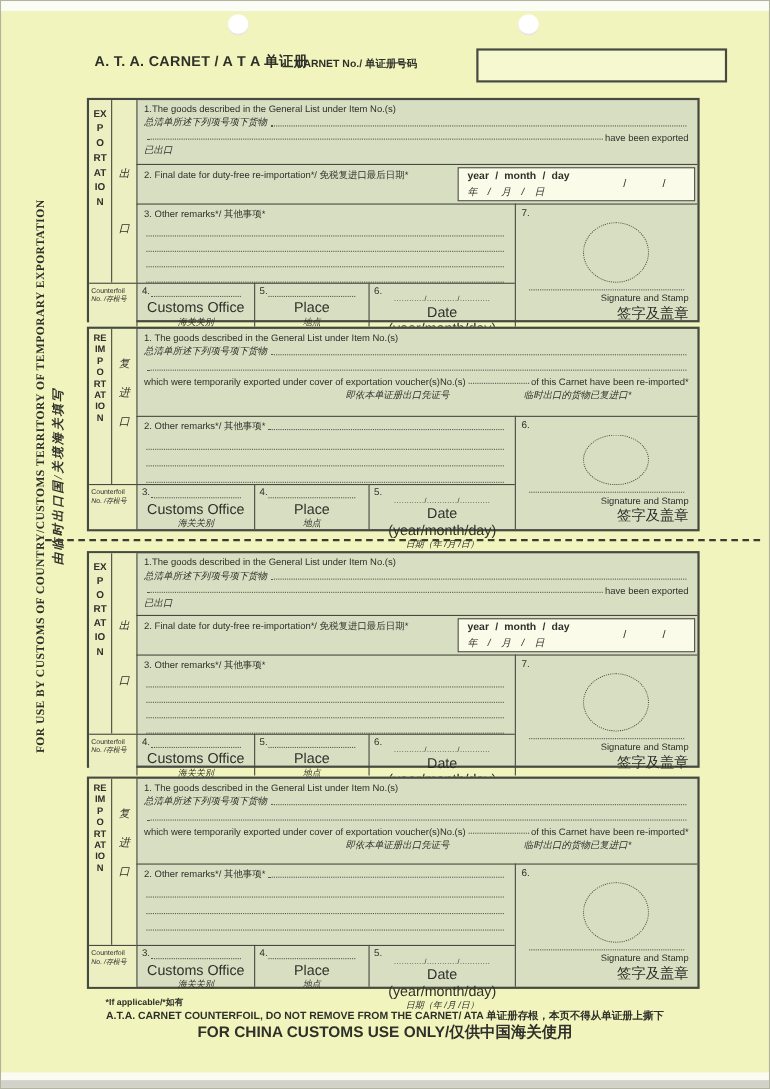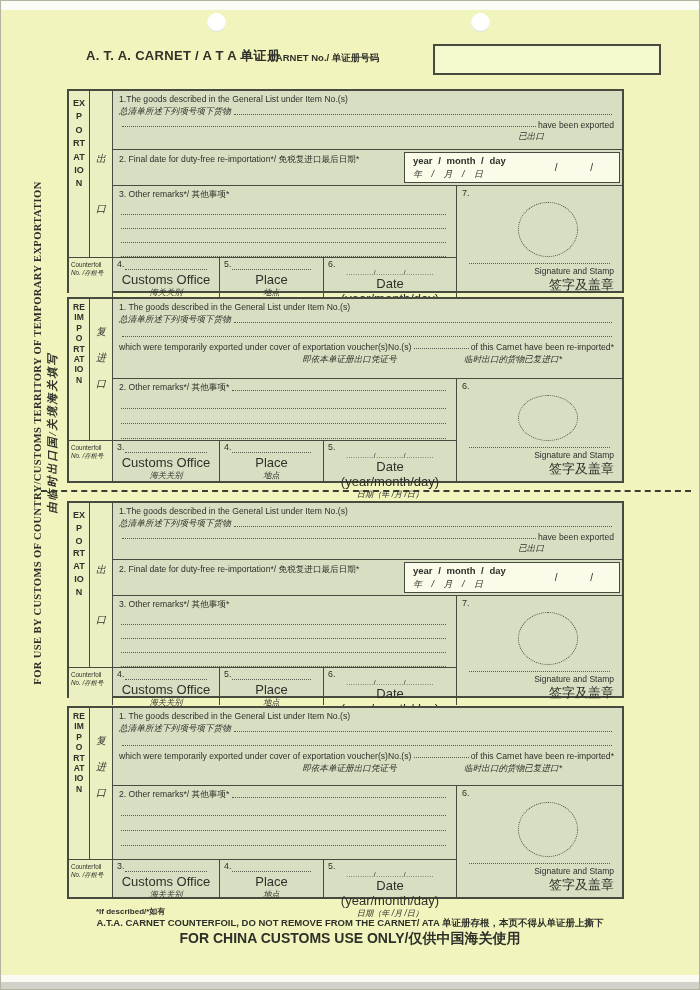--- a/index.html
+++ b/index.html
@@ -23,21 +23,21 @@
   .title{left:85px;top:46px;font-size:13px;font-weight:bold;letter-spacing:.3px;}
   .carnetlbl{left:268px;top:51px;font-size:9.5px;font-weight:bold;}
   .carnetbox{left:432px;top:43px;width:228px;height:31px;border:2px solid var(--ln);
              background:#f6f8d0;box-sizing:border-box;}
   
   .margin-rot{left:-252px;top:415px;width:600px;height:34px;transform:rotate(-90deg);
               text-align:center;}
   .margin-rot .en{font-family:"Liberation Serif",serif;font-weight:bold;font-size:10.5px;letter-spacing:.4px;}
   .margin-rot .cnl{font-family:"Liberation Serif",serif;font-weight:bold;font-style:italic;font-size:11px;margin-top:2px;letter-spacing:2px;}
   
-  .section{left:66px;width:557px;border:2px solid var(--ln);box-sizing:border-box;
+  .section{left:78px;width:557px;border:2px solid var(--ln);box-sizing:border-box;
            background:var(--cellbg);display:grid;
            grid-template-columns:20px 23px 107px 104px 133px 1fr;font-size:8.6px;}
   .sec1{top:88px;height:204px;grid-template-rows:58px 36px 1fr 40px;}
   .sec2{top:296px;height:186px;grid-template-rows:79px 1fr 41px;}
   .sec3{top:500px;height:197px;grid-template-rows:56px 36px 1fr 38px;}
   .sec4{top:705px;height:193px;grid-template-rows:77px 1fr 38px;}
   .bl{border-left:1.4px solid var(--ln);}
   .bt{border-top:1.4px solid var(--ln);}
   .sidecol{background:#ecefc2;display:flex;justify-content:center;}
   .c1e{grid-column:1;grid-row:1/4;}
@@ -49,21 +49,21 @@
   .vt-r{font-size:8.5px;line-height:10.4px;margin-top:3px;}
   .vcn{width:13px;word-break:break-all;text-align:center;font-style:italic;}
   .vcn-e{font-size:10px;line-height:50px;padding-top:20px;}
   .vcn-r{font-size:10px;line-height:26px;padding-top:20px;}
   .cflabel{grid-column:1/3;background:#ecefc2;font-size:6.3px;line-height:8px;
            padding:3px 1px 0 2px;}
   .goods{grid-column:3/7;grid-row:1;padding:3px 8px 2px 6px;}
   .fl{display:flex;align-items:flex-end;margin-top:2px;}
   .leader{flex:1;border-bottom:1.3px dotted #585b4c;margin:0 2px 3px 3px;}
   .cn{font-style:italic;}
-  .exported-cn{text-align:right;margin-right:70px;margin-top:1px;}
+  .exported-cn{text-align:left;margin-right:70px;margin-top:1px;}
   .l5{position:relative;height:12px;margin-top:2px;}
   .l5 .a{position:absolute;left:37%;}
   .l5 .b{position:absolute;right:52px;}
   .finaldate{grid-column:3/7;grid-row:2;position:relative;padding:4px 0 0 6px;white-space:nowrap;}
   .datebox{position:absolute;right:2px;top:2px;bottom:2px;width:216px;background:#fafbe8;
            border:1.5px solid var(--ln);box-sizing:border-box;display:flex;align-items:center;
            padding-left:8px;}
   .datebox .l1{font-weight:bold;font-size:9.5px;word-spacing:3px;}
   .datebox .l2{font-size:9px;word-spacing:7px;margin-top:2px;}
   .datebox .sl{margin-left:auto;margin-right:26px;font-size:10px;word-spacing:30px;}
@@ -383,19 +383,19 @@
       <div class="zh">地点</div>
     </div>
     <div class="cf cfC row3 bl bt">
       <div class="no">5.</div>
       <div class="ddots">............/............/............</div>
       <div class="en">Date (year/month/day)</div>
       <div class="zh">日期（年 /月 /日）</div>
     </div>
   </div>
 
-  <div class="abs foot-note">*If described/*如有</div>
+  <div class="abs foot-note">*If applicable/*如有</div>
   <div class="abs foot1">A.T.A. CARNET COUNTERFOIL, DO NOT REMOVE FROM THE CARNET/ ATA 单证册存根，本页不得从单证册上撕下</div>
   <div class="abs foot2">FOR CHINA CUSTOMS USE ONLY/仅供中国海关使用</div>
 
   <div class="abs band-bottom"></div>
   <div class="abs band-edge"></div>
 </div>
 
 </body></html>

